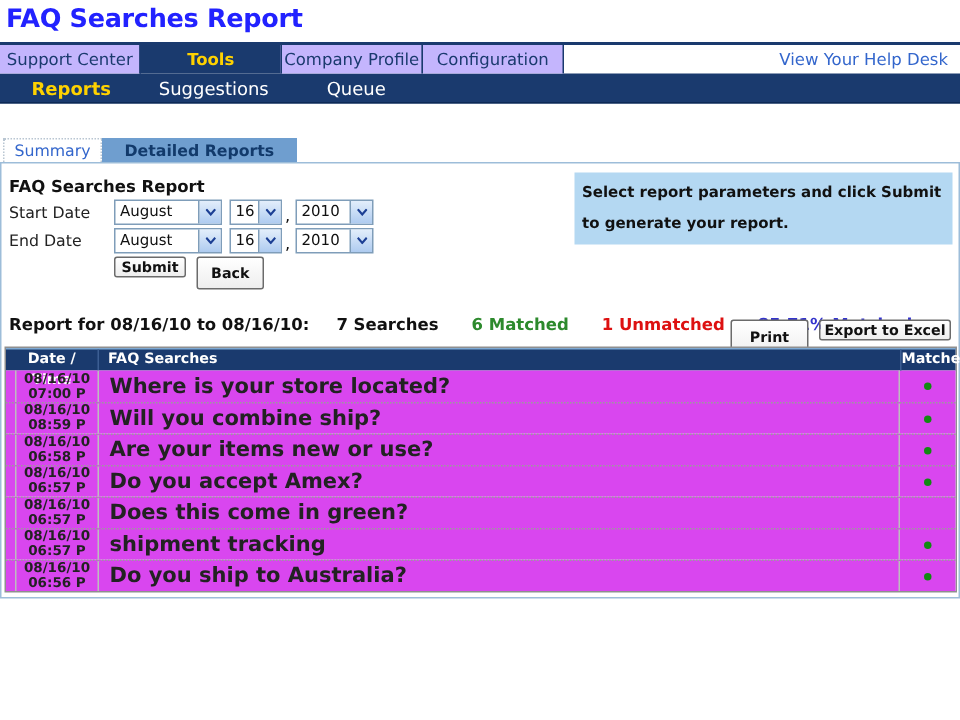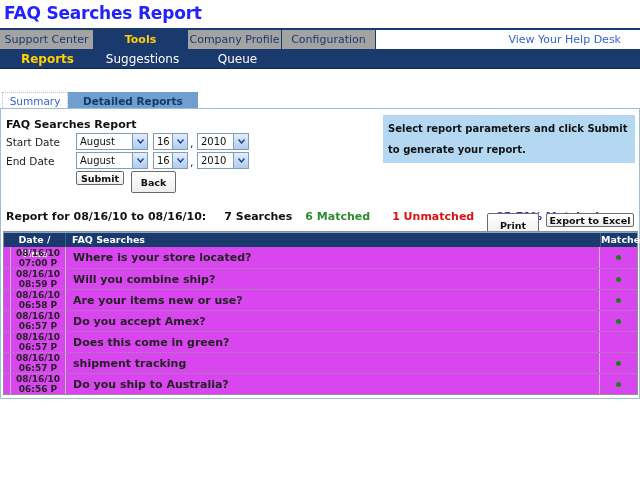--- a/index.html
+++ b/index.html
@@ -10,23 +10,23 @@
   
   .page-title { position:absolute; left:4px; top:3px; font-size:17px; font-weight:bold;
                 color:var(--title-blue); letter-spacing:-0.2px; }
 
   
   .nav { position:absolute; left:0; top:28px; width:640px; }
   .nav-main { display:flex; height:22px; background:#fff; border-top:2px solid var(--navy);
               border-bottom:1px solid var(--navy); }
   .nav-cell { width:95px; border-right:1px solid var(--navy); border-left:1px solid var(--navy);
               margin-left:-1px; color:var(--navy); font-size:11px; display:flex;
-              align-items:center; justify-content:center; background:#a3a3a3; cursor:pointer; }
+              align-items:center; justify-content:center; background:#c4b5fd; cursor:pointer; }
   .nav-cell.active { background:var(--navy); color:var(--yellow); font-weight:bold; }
-  .nav-fill { flex:1; display:flex; align-items:center; justify-content:flex-end; padding-right:19px; }
+  .nav-fill { flex:1; display:flex; align-items:center; justify-content:flex-end; padding-right:8px; }
   .help-link { color:var(--link-blue); font-size:11px; cursor:pointer; }
   .nav-sub { display:flex; height:19px; background:var(--navy); border-bottom:1px solid #0d2a56; }
   .sub-item { width:95px; color:#fff; font-size:12px; display:flex; align-items:center;
               justify-content:center; cursor:pointer; }
   .sub-item.active { color:var(--yellow); font-weight:bold; }
 
   
   .tabs { position:absolute; left:2px; top:92px; display:flex; height:16px; }
   .tab { font-size:10.5px; display:flex; align-items:center; justify-content:center;
          padding:0 14px; cursor:pointer; }
@@ -51,41 +51,41 @@
              font-family:"DejaVu Sans", sans-serif; font-size:9.5px; font-weight:bold; color:#111;
              display:flex; align-items:center; justify-content:center; cursor:pointer; }
 
   .instruction-box { position:absolute; right:4px; top:6px; width:252px; background:var(--box-blue);
                      font-size:10px; color:#111; padding:3px 5px; line-height:21px;font-weight:bold; }
 
   
   .report-bar { position:absolute; left:5px; top:101px; font-size:11px; font-weight:bold;
                 color:#111; display:flex; white-space:nowrap; }
   .report-bar .seg-searches { margin-left:18px; }
-  .report-bar .seg-matched { margin-left:13px; color:var(--green-text); }
+  .report-bar .seg-matched { margin-left:22px; color:var(--green-text); }
   .report-bar .seg-unmatched { margin-left:22px; color:var(--red-text); }
   .report-bar .seg-percent { margin-left:22px; color:var(--pct-blue); }
   .print-btn { position:absolute; right:100px; top:104px; width:52px; height:25px; }
   .export-btn { position:absolute; right:5px; top:104px; width:88px; height:14px; }
 
   
   .faq-table { position:absolute; left:2px; top:122px; width:635px; border:1px solid #8f8f8f; }
   .t-head { display:flex; height:15px; background:var(--navy); border-top:1px solid var(--header-hl); }
   .t-head .h-date { width:62px; color:#fff; font-size:9.5px; font-weight:bold; text-align:center; line-height:14px;
                     border-right:1px solid #3c5e93; }
   .t-head .h-faq { flex:1; color:#fff; font-size:9.5px; font-weight:bold; padding-left:6px; line-height:14px; }
   .t-head .h-matched { width:37px; color:#fff; font-size:9.5px; font-weight:bold; text-align:center; line-height:14px;
                        border-left:1px solid #3c5e93; }
   .t-row { display:flex; height:21px; background:#d946ef; border-top:1px dotted #9c9c9c; }
   .t-row:first-child { border-top:none; }
   .c-gutter { width:7px; border-right:1px solid #bdbdbd; }
   .c-date { width:55px; border-right:1px solid #bdbdbd; display:flex; flex-direction:column;
             align-items:center; justify-content:center; font-size:9px; font-weight:bold;
             color:#222; line-height:10px; }
-  .c-faq { flex:1; display:flex; align-items:center; padding-left:7px; font-size:11px;
+  .c-faq { flex:1; display:flex; align-items:center; padding-left:7px; font-size:14px;
            font-weight:bold; color:#222; border-right:1px solid #bdbdbd; }
   .c-matched { width:37px; display:flex; align-items:center; justify-content:center; }
   .dot { width:5px; height:5px; border-radius:50%; background:var(--dot-green); }
 </style>
 </head>
 <body>
 
 <div class="page">
 
   <div class="page-title">FAQ Searches Report</div>

